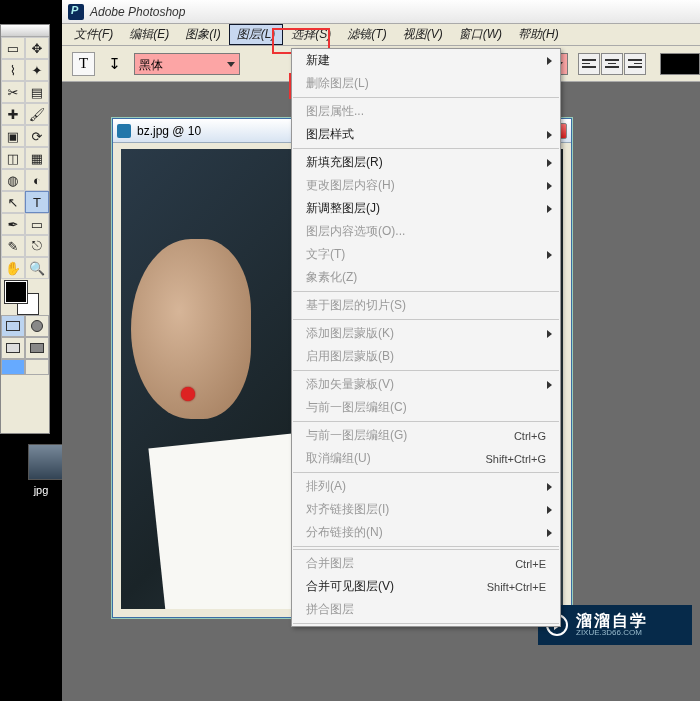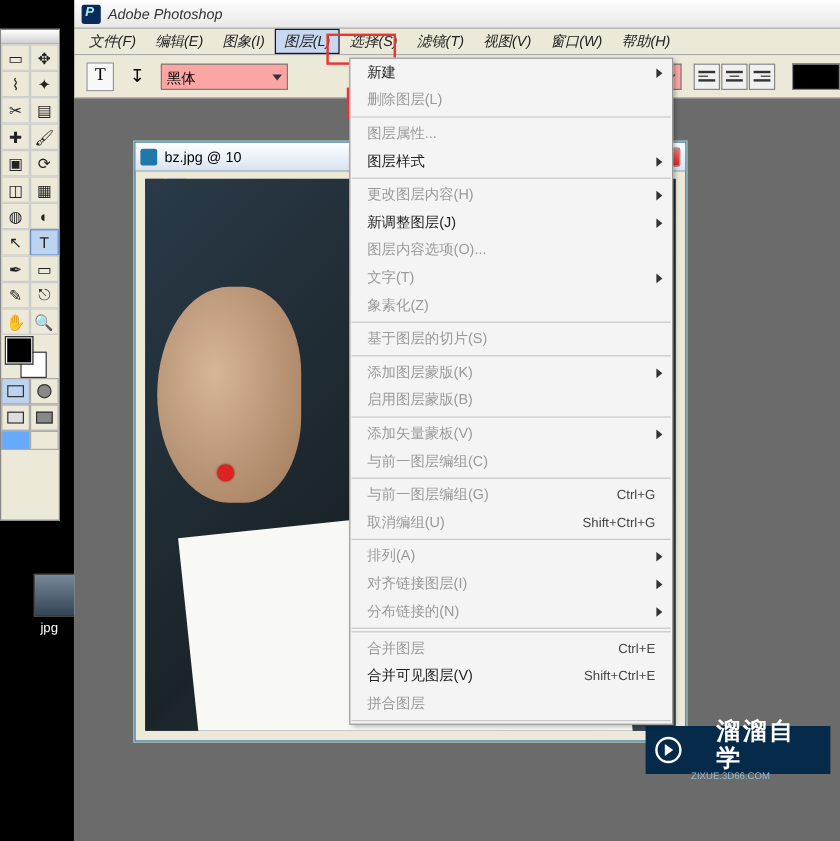--- a/index.html
+++ b/index.html
@@ -54,38 +54,38 @@
   .fg { position:absolute; left:4px; top:2px; width:22px; height:22px; background:#000; border:1px solid #fff; outline:1px solid #333; }
   .bg { position:absolute; left:16px; top:14px; width:22px; height:22px; background:#fff; border:1px solid #333; }
   .mode-row { display:grid; grid-template-columns:1fr 1fr; }
   .mode-cell { height:22px; border:1px solid #aaa; display:flex; align-items:center; justify-content:center; background:#ece9d8; }
   .mode-cell.sel { background:#bcd4f0; }
   .mode-sq { width:14px; height:10px; border:1px solid #333; }
   .mode-circ { width:12px; height:12px; border:1px solid #333; border-radius:50%; background:#888; }
   .bottom-swatch { display:flex; }
   .bsw { flex:1; height:16px; border:1px solid #aaa; }
 
-  .filmstrip { position:absolute; left:0; top:474px; width:58px; height:80px;padding-left:24px; }
+  .filmstrip { position:absolute; left:0; top:440px; width:58px; height:80px;padding-left:24px; }
   .thumb { width:48px; height:36px; background:linear-gradient(#789,#345); border:1px solid #555; margin:4px; }
   .thumb-label { color:#fff; font-size:11px; text-align:center; }
 
   .dropdown { position:absolute; left:291px; top:48px; width:270px; background:#f4f4f4; border:1px solid #979797; box-shadow:2px 2px 4px rgba(0,0,0,0.3); font-size:12px; z-index:50; }
   .dd-item { height:23px; display:flex; align-items:center; padding:0 14px; position:relative; color:#222; }
   .dd-item.hover { background:#cde0f5; }
   .dd-item.disabled { color:#9a9a9a; }
   .dd-sep { height:1px; background:#c8c8c8; margin:2px 1px; }
   .dd-sub::after { content:""; position:absolute; right:8px; top:8px; border-top:4px solid transparent; border-bottom:4px solid transparent; border-left:5px solid #333; }
   .dd-shortcut { position:absolute; right:14px; color:#444; font-size:11px; }
   .dd-highlight { position:absolute; border:2px solid #e33; pointer-events:none; }
 
   .watermark { position:absolute; right:8px; bottom:56px; width:154px; height:40px; background:#062a4a; display:flex; align-items:center; padding:0 8px; gap:8px; }
   .wm-play { width:22px; height:22px; border:2px solid #fff; border-radius:50%; position:relative; }
   .wm-play::after { content:""; position:absolute; left:6px; top:4px; border-top:5px solid transparent; border-bottom:5px solid transparent; border-left:7px solid #fff; }
   .wm-txt { color:#fff; display:flex; flex-direction:column; line-height:1.1; }
-  .wm-main { font-size:20px; font-weight:bold; letter-spacing:2px;margin-left:21px; }
+  .wm-main { font-size:16px; font-weight:bold; letter-spacing:2px; }
   .wm-sub { font-size:8px; color:#9bc; }
 </style>
 </head>
 <body>
 
 <div class="filmstrip">
   <div class="thumb"></div>
   <div class="thumb-label">jpg</div>
 </div>
 
@@ -224,20 +224,23 @@
       <span>删除图层(L)</span>
     </div>
     <div class="dd-sep"></div>
     <div class="dd-item disabled">
       <span>图层属性...</span>
     </div>
     <div class="dd-item dd-sub">
       <span>图层样式</span>
     </div>
     <div class="dd-sep"></div>
+    <div class="dd-item dd-sub">
+      <span>新填充图层(R)</span>
+    </div>
     <div class="dd-item disabled dd-sub">
       <span>更改图层内容(H)</span>
     </div>
     <div class="dd-item dd-sub">
       <span>新调整图层(J)</span>
     </div>
     <div class="dd-item disabled">
       <span>图层内容选项(O)...</span>
     </div>
     <div class="dd-item disabled dd-sub">

